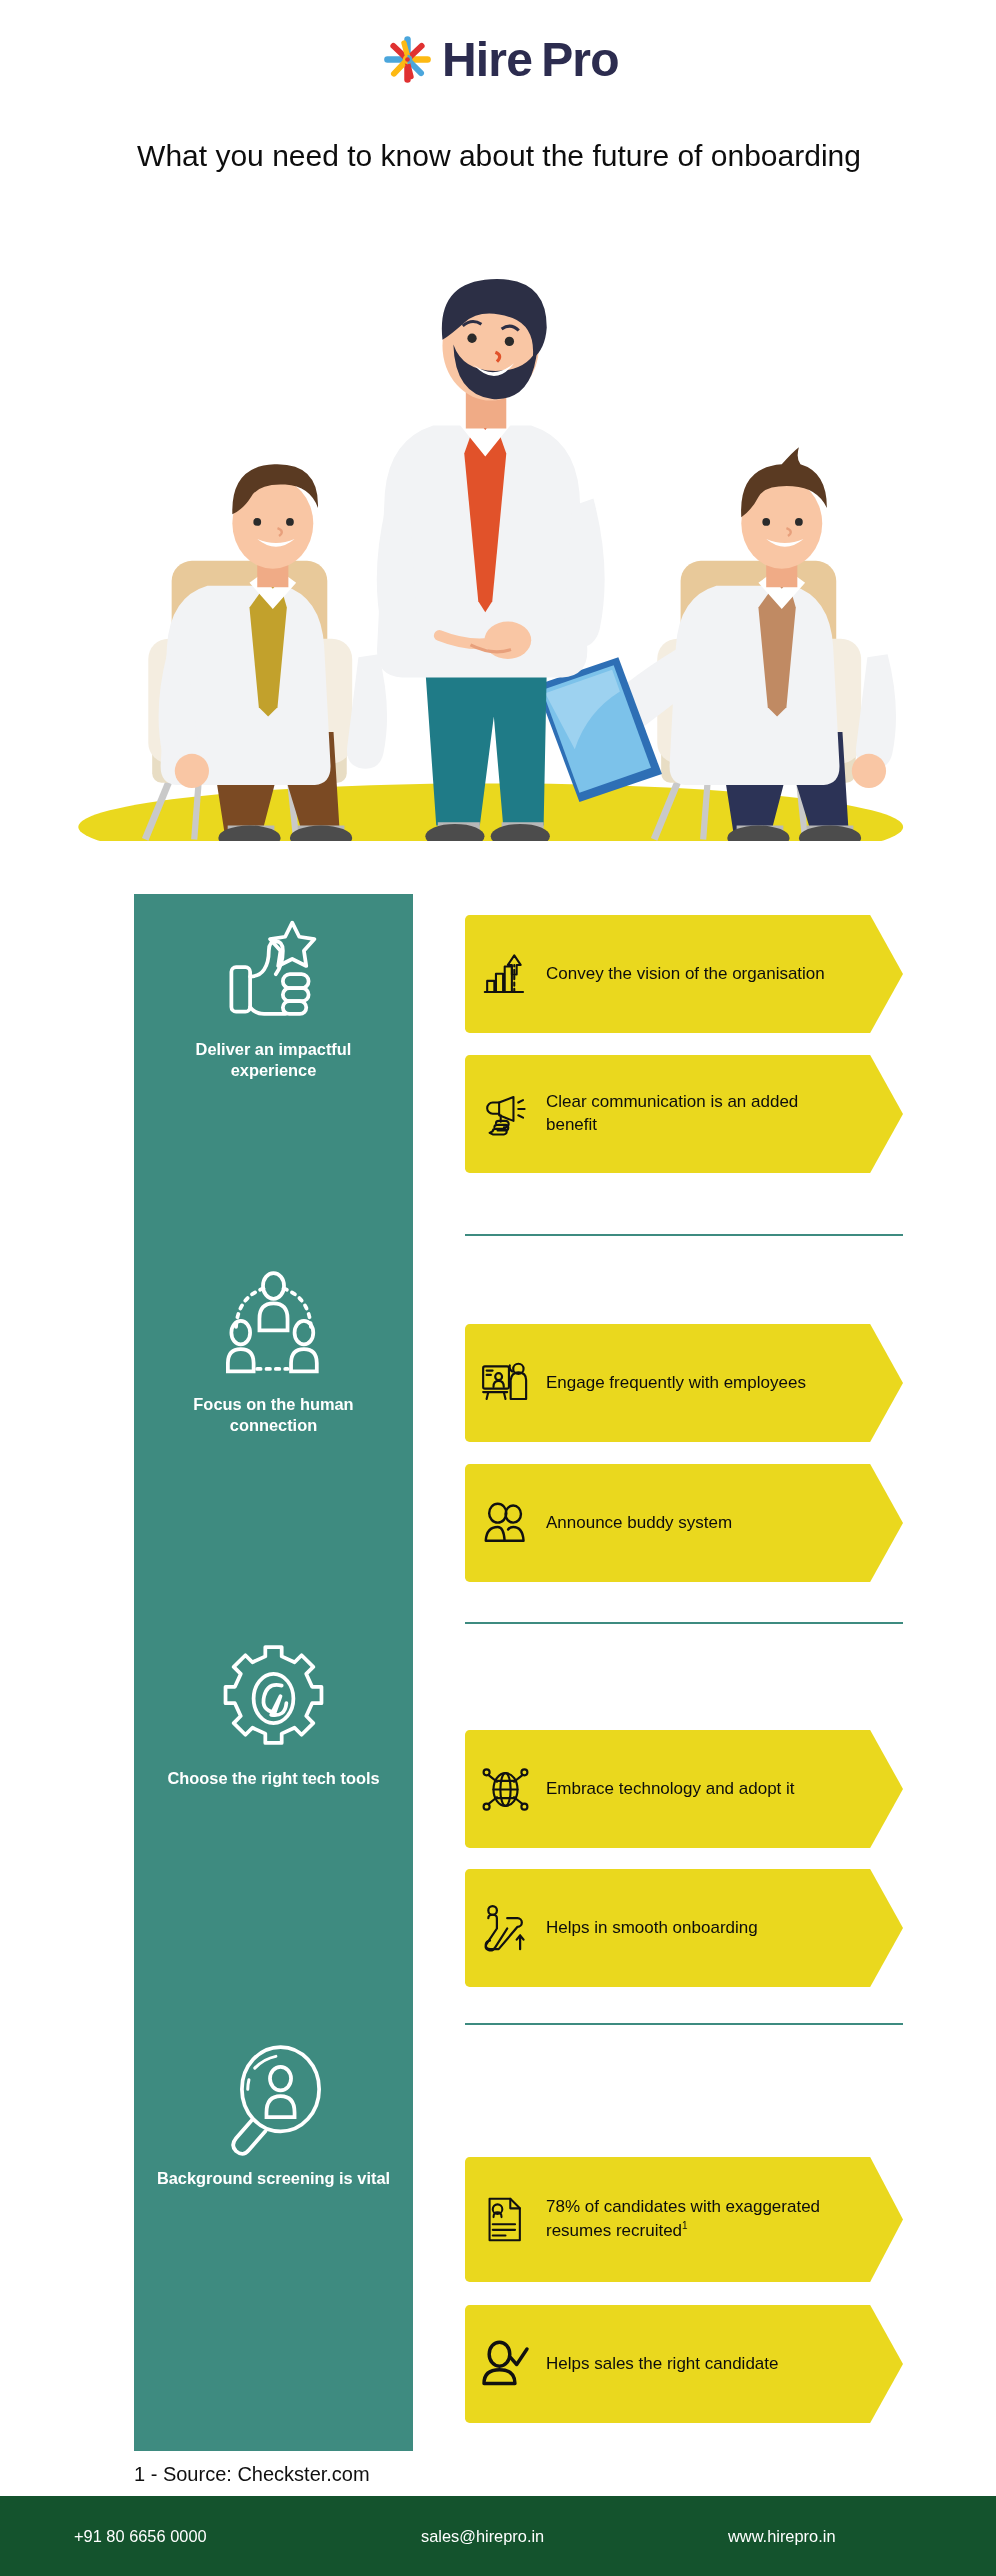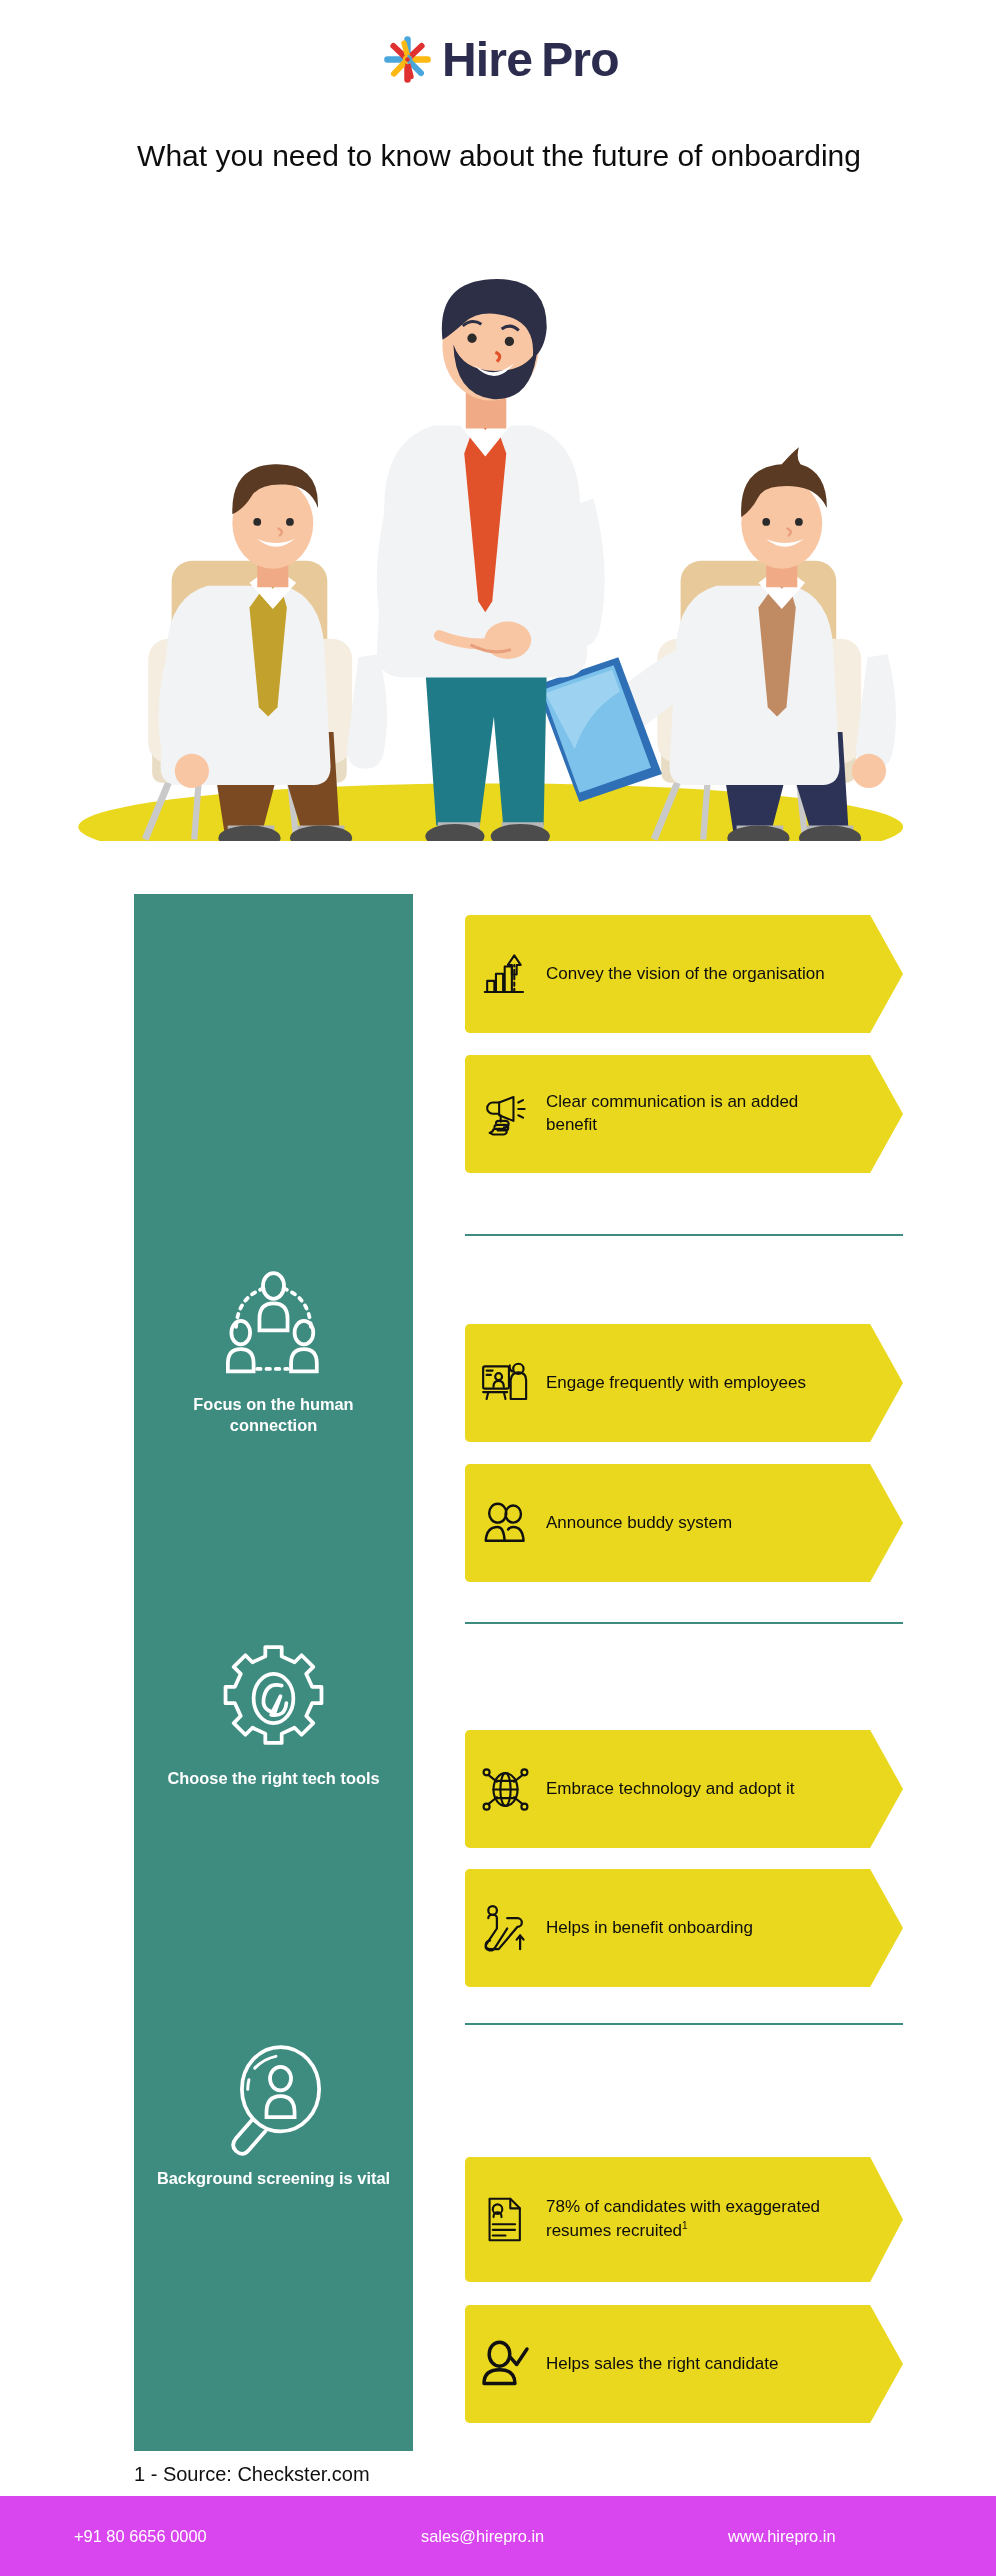--- a/index.html
+++ b/index.html
@@ -66,21 +66,21 @@
 
   
   .source{
     position:absolute;left:134px;top:2463px;
     font-size:20px;color:#111;
   }
 
   
   .footer{
     position:absolute;left:0;top:2496px;width:997px;height:80px;
-    background:#d946ef;
+    background:#14532d;
   }
   .footer-inner{
     position:absolute;left:0;top:0;width:997px;height:80px;
     display:flex;align-items:center;
   }
   .f-item{color:#ffffff;font-size:16.4px;}
   .f-phone{position:absolute;left:74px;}
   .f-mail{position:absolute;left:421px;}
   .f-web{position:absolute;left:728px;}
 </style>
@@ -236,20 +236,34 @@
         <path d="M528 498 q46 34 104 30 q16 -2 14 -18 q-2 -14 -20 -14 l-68 2 z" fill="#f2f3f5"></path>
         <path d="M564 516 q40 16 76 8" stroke="#f9c6a4" stroke-width="14" stroke-linecap="round" fill="none"></path>
         <ellipse cx="652" cy="522" rx="30" ry="24" fill="#f9c6a4"></ellipse>
         <path d="M604 528 q28 14 52 6" stroke="#e8a07c" stroke-width="4" fill="none"></path>
       </g>
     </svg>
   </div>
 
   <div class="teal-col">
 
+    <div class="section" style="top:17px">
+      <div class="sec-icon">
+        <svg width="117" height="117" viewBox="0 0 100 100" fill="none" stroke="#ffffff" stroke-width="3.2" stroke-linejoin="round" stroke-linecap="round">
+          <path d="M66 10 l6 12 13 2 -9 10 2 13 -12 -6 -12 6 2 -13 -9 -10 13 -2 z"></path>
+          <rect x="14" y="48" width="16" height="38" rx="4"></rect>
+          <path d="M30 82 q4 6 12 6 h18"></path>
+          <path d="M30 56 q8 0 12 -6 q4 -6 4 -16 q0 -8 6 -8 q6 0 6 8 q0 12 -6 20"></path>
+          <rect x="58" y="54" width="22" height="12" rx="6"></rect>
+          <rect x="58" y="66" width="22" height="11" rx="5.5"></rect>
+          <rect x="58" y="77" width="20" height="11" rx="5.5"></rect>
+        </svg>
+      </div>
+      <div class="sec-label">Deliver an impactful experience</div>
+    </div>
 
     <div class="section" style="top:372px">
       <div class="sec-icon">
         <svg width="117" height="117" viewBox="0 0 100 100" fill="none" stroke="#ffffff" stroke-width="3.2" stroke-linecap="round">
           <ellipse cx="50" cy="17" rx="9" ry="11"></ellipse>
           <path d="M38 45 q0 -13 12 -13 q12 0 12 13 v10 h-24 z"></path>
           <ellipse cx="22" cy="57" rx="8" ry="10"></ellipse>
           <path d="M11 83 q0 -12 11 -12 q11 0 11 12 v7 h-22 z"></path>
           <ellipse cx="76" cy="57" rx="8" ry="10"></ellipse>
           <path d="M65 83 q0 -12 11 -12 q11 0 11 12 v7 h-22 z"></path>
@@ -367,21 +381,21 @@
   <div class="banner" style="top:1869px">
     <div class="banner-icon">
       <svg width="55" height="55" viewBox="0 0 64 64" fill="none" stroke="#111111" stroke-width="2.6" stroke-linecap="round" stroke-linejoin="round">
         <circle cx="17" cy="11" r="5"></circle>
         <path d="M12 20 q0 -4 5 -4 q5 0 5 4 l0 12 -12 18 q-3 5 2 7 q5 2 8 -3 l14 -22"></path>
         <path d="M34 20 h12 a5 5 0 0 1 0 10 l-22 26 h-10"></path>
         <path d="M14 56 a5 5 0 0 1 0 -10"></path>
         <path d="M49 56 v-16 M45 45 l4 -5 4 5"></path>
       </svg>
     </div>
-    <div class="banner-text">Helps in benefit onboarding</div>
+    <div class="banner-text">Helps in smooth onboarding</div>
   </div>
 
   <div class="sep" style="top:2023px"></div>
 
   <div class="banner" style="top:2157px;height:125px">
     <div class="banner-icon">
       <svg width="51" height="51" viewBox="0 0 64 64" fill="none" stroke="#111111" stroke-width="2.6" stroke-linecap="round" stroke-linejoin="round">
         <path d="M12 6 h26 l12 12 v40 h-38 z"></path>
         <path d="M38 6 v12 h12"></path>
         <circle cx="22" cy="19" r="6"></circle>

